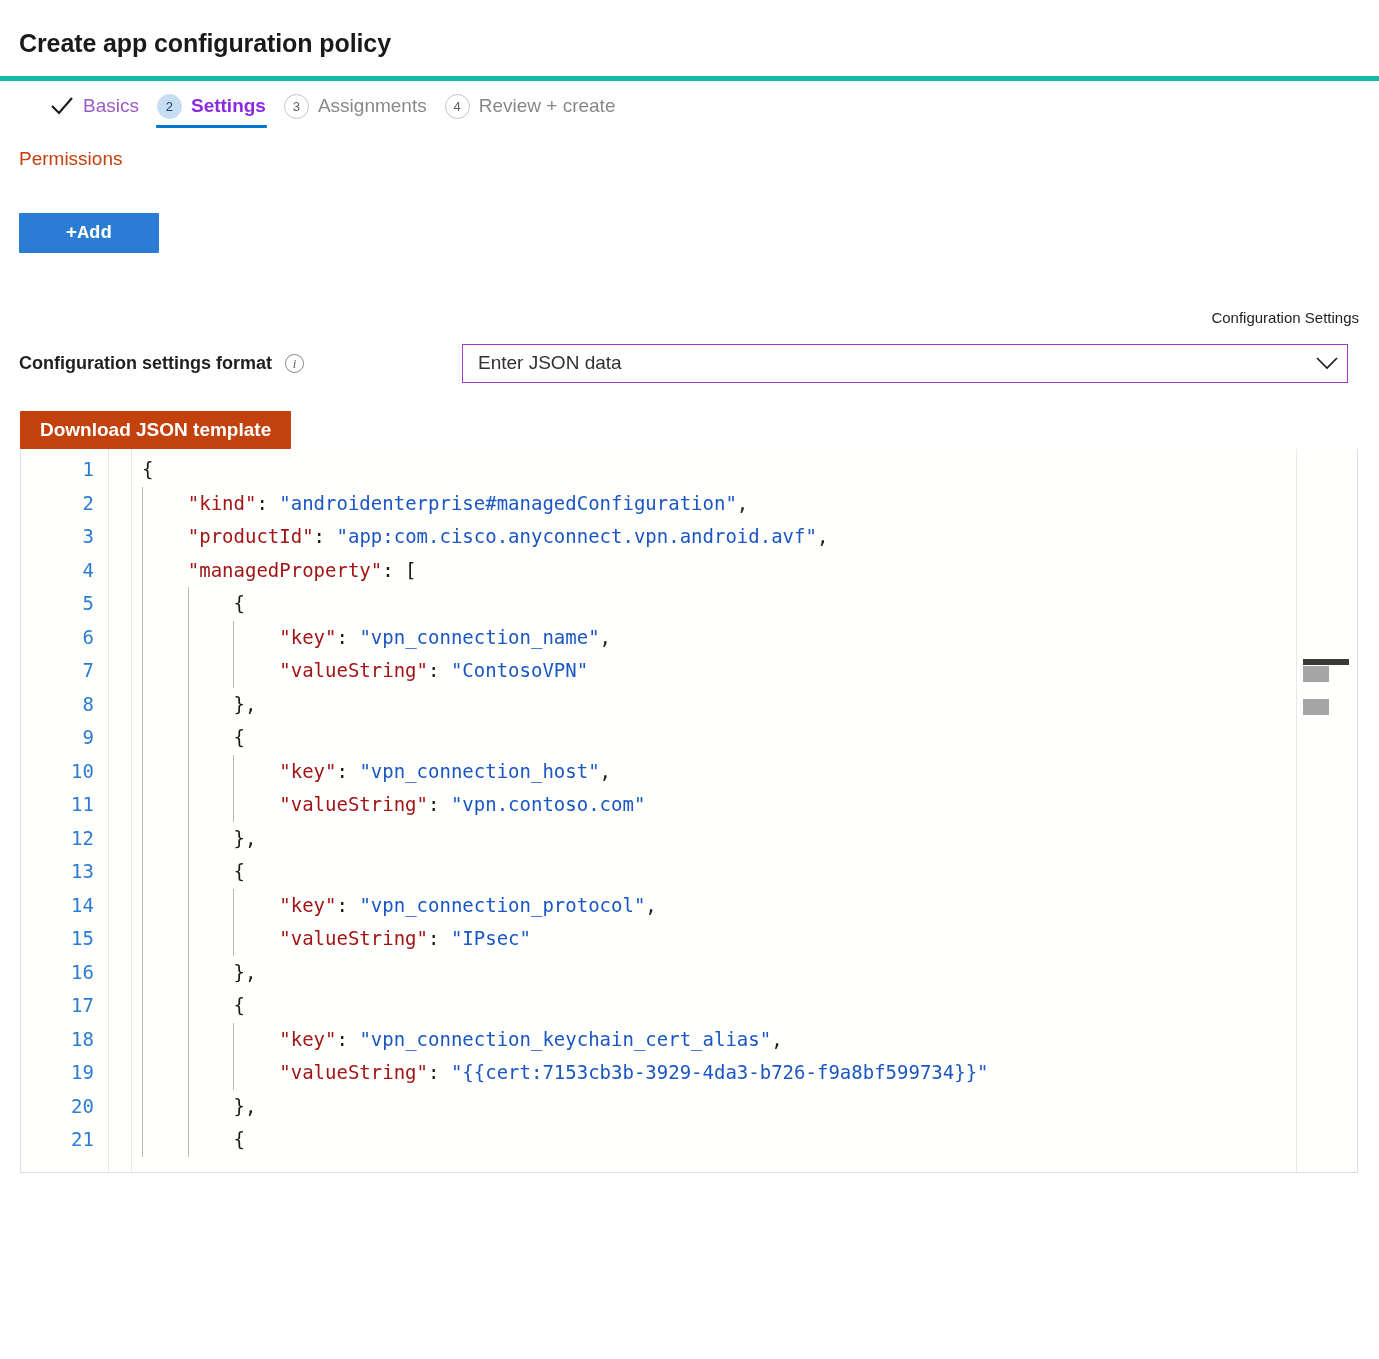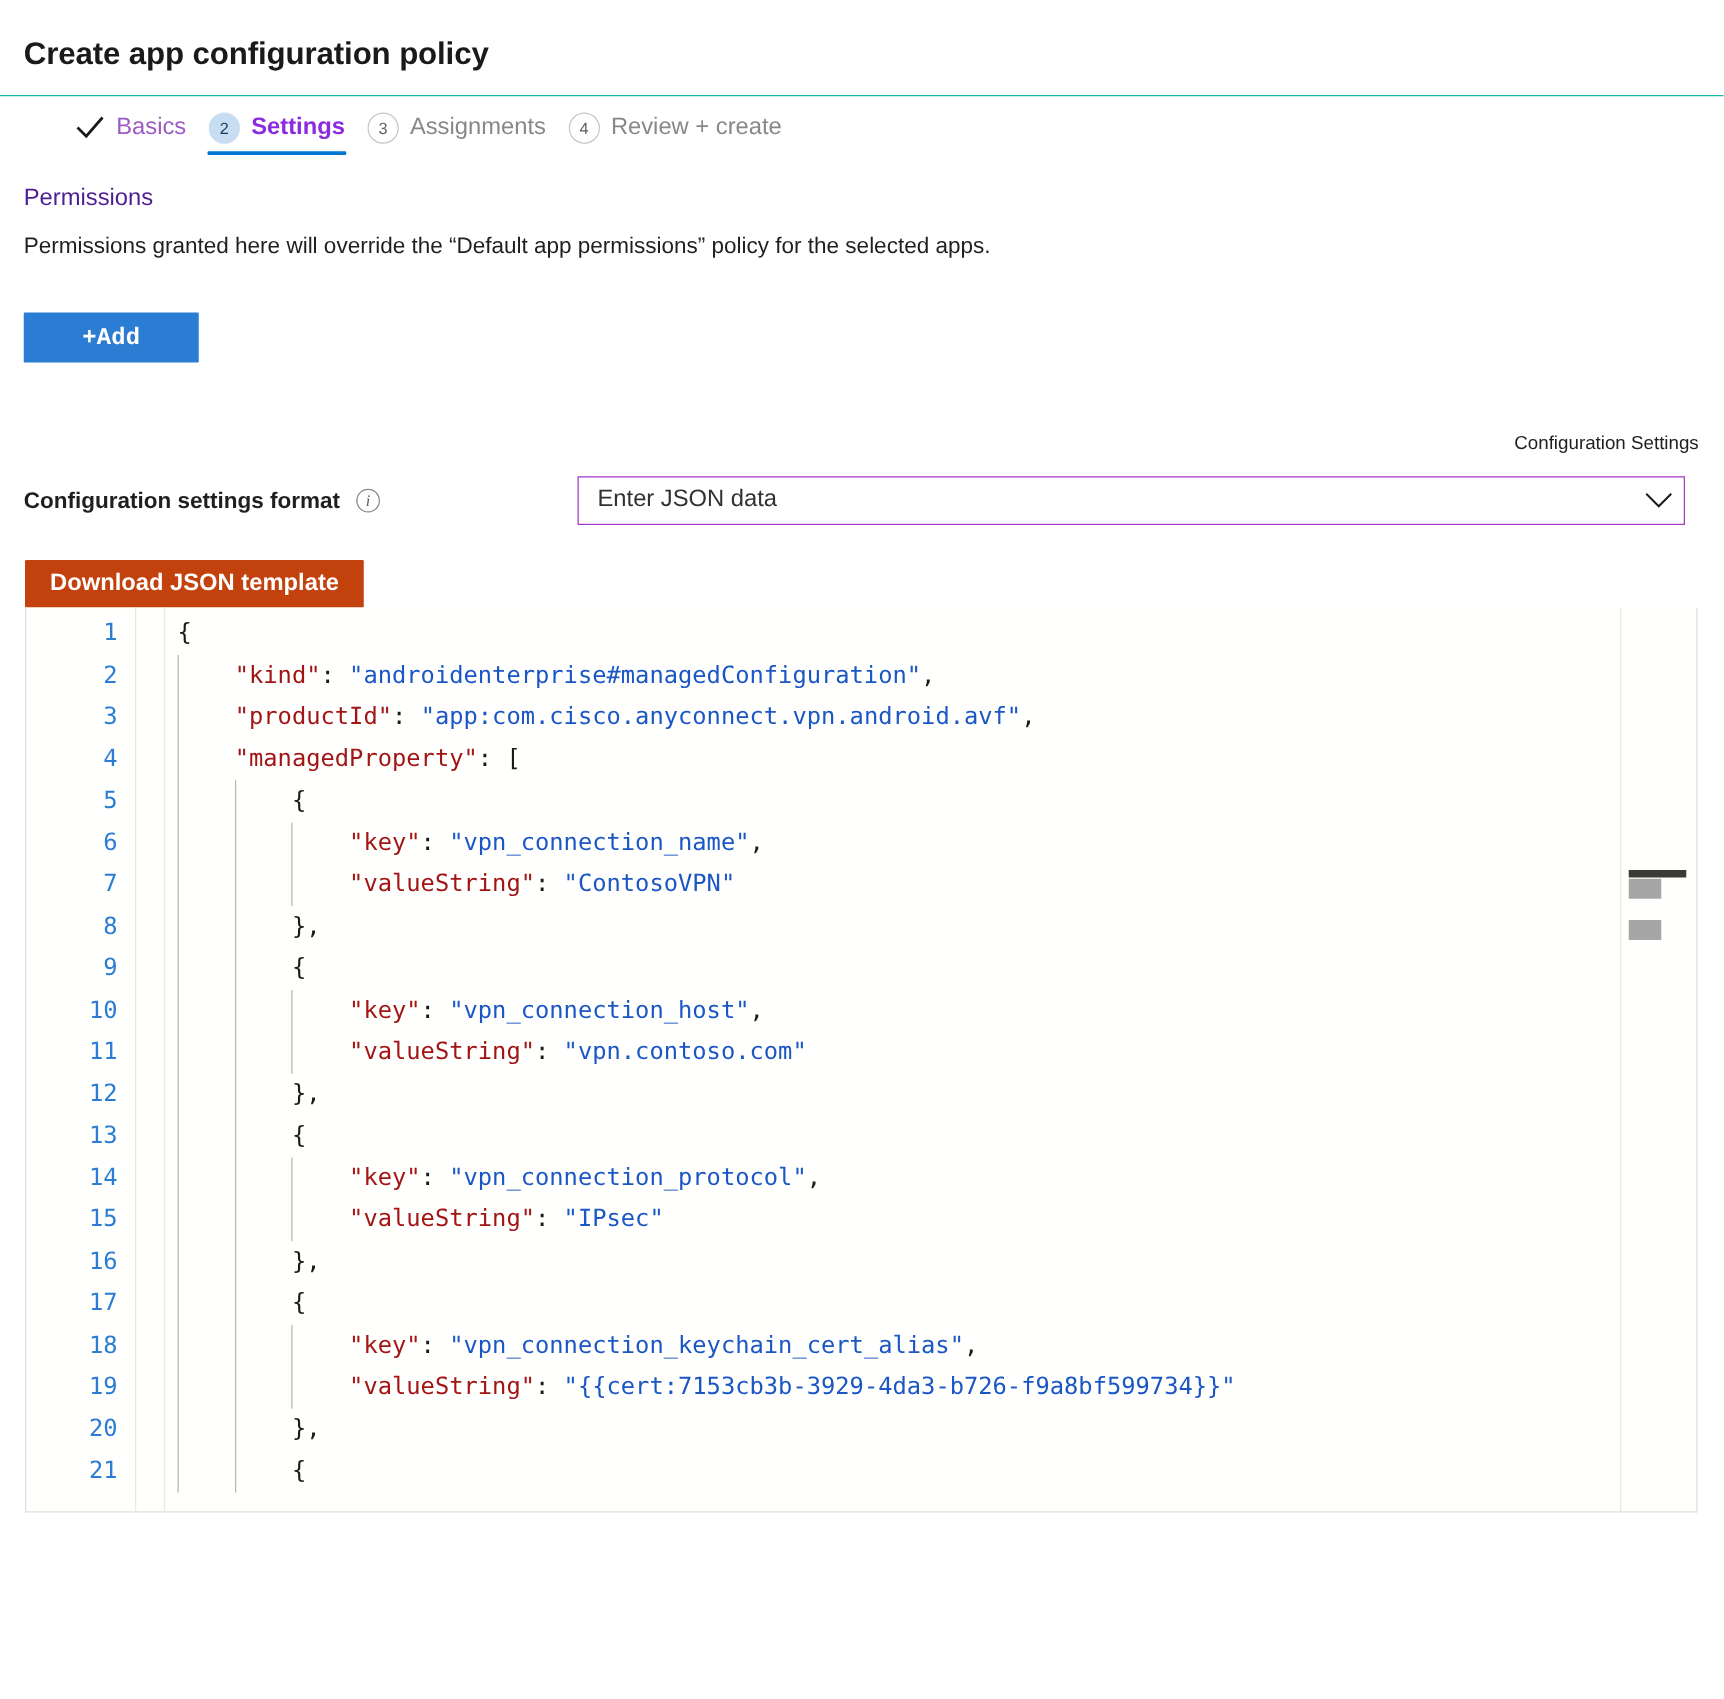--- a/index.html
+++ b/index.html
@@ -22,25 +22,25 @@
     font-weight: 600;
     color: #1b1a19;
     padding: 14px 0 0 19px;
     letter-spacing: -0.1px;
     margin-top: 15px;
   }
 
   
   .tabbar {
     margin-top: 18px;
-    border-top: 1px solid #14b8a6;
+    border-top: 5px solid #14b8a6;
     height: 54px;
     display: flex;
     align-items: flex-start;
-    padding-left: 50px;
+    padding-left: 40px;
     box-sizing: border-box;
   }
   .tab {
     display: flex;
     align-items: center;
     height: 50px;
     padding: 0 9px;
     position: relative;
     cursor: pointer;
     user-select: none;
@@ -95,21 +95,21 @@
     flex: 0 0 auto;
   }
 
   
   .content {
     padding-left: 19px;
     padding-right: 20px;
   }
   .section-head {
     font-size: 19px;
-    color: #4c1d95;
+    color: #c2410c;
     margin-top: 18px;
   }
   .section-desc {
     font-size: 18px;
     color: #201f1e;
     margin-top: 16px;
   }
   .learn-link {
     display: inline-block;
     font-size: 18px;
@@ -322,21 +322,20 @@
     <span class="step-circle">4</span>
     <span class="tab-label">Review + create</span>
   </div>
 
 </div>
 
 <div class="content">
 
   <div class="section-head">Permissions</div>
 
-  <div class="section-desc">Permissions granted here will override the “Default app permissions” policy for the selected apps.</div>
 
 
   <div>
     <button class="add-btn">+Add</button>
   </div>
 
 
   <div class="config-head">Configuration Settings</div>
 
   <div class="format-row">

